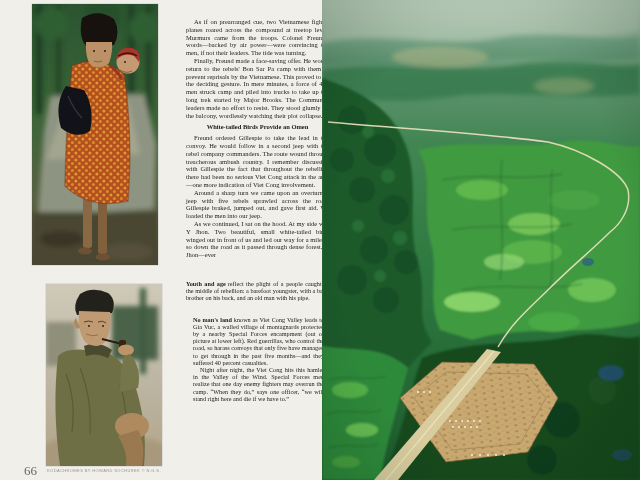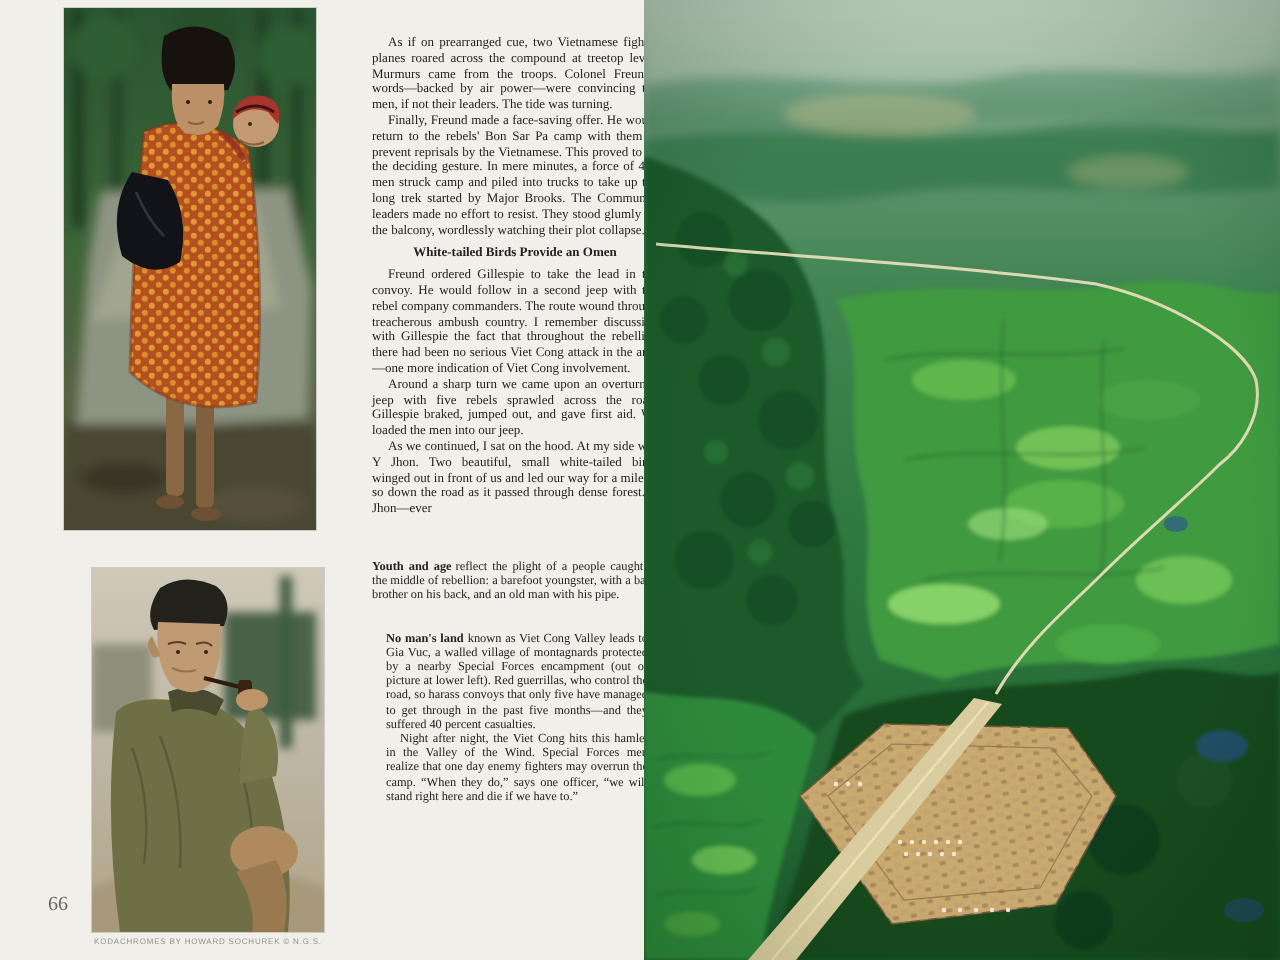--- a/index.html
+++ b/index.html
@@ -13,21 +13,21 @@
   .photo svg{display:block;width:100%;height:100%;}
   #text-col{position:absolute;left:186px;top:18px;width:143px;font-size:6.5px;line-height:7.8px;text-align:justify;}
   #text-col p{margin:0;text-indent:8px;}
   #section-heading{font-weight:bold;text-align:center;text-indent:0 !important;margin:4px 0 3px 0 !important;}
   .caption{font-size:6.2px;line-height:7.2px;}
   #caption-youth{margin-top:21px !important;text-indent:0 !important;}
   #caption-nomans{margin-top:14px !important;margin-left:7px;width:131px;}
   #caption-nomans p{text-indent:0;margin:0;}
   #caption-nomans p.cap2{text-indent:7px;}
   .cap-lead{font-weight:bold;margin-right:2px;}
-  #page-number{position:absolute;left:24px;top:447px;font-size:10px;color:#6a675f;}
+  #page-number{position:absolute;left:24px;top:463px;font-size:13px;color:#6a675f;}
   #photo-credit{position:absolute;left:46px;top:468px;width:116px;text-align:center;
      font-family:"Liberation Sans","DejaVu Sans",sans-serif;font-size:4px;letter-spacing:.4px;
      color:#969288;text-transform:uppercase;white-space:nowrap;}
 </style>
 </head>
 <body>
 
 <div class="page">
 
   <div class="photo" id="photo-boy">

